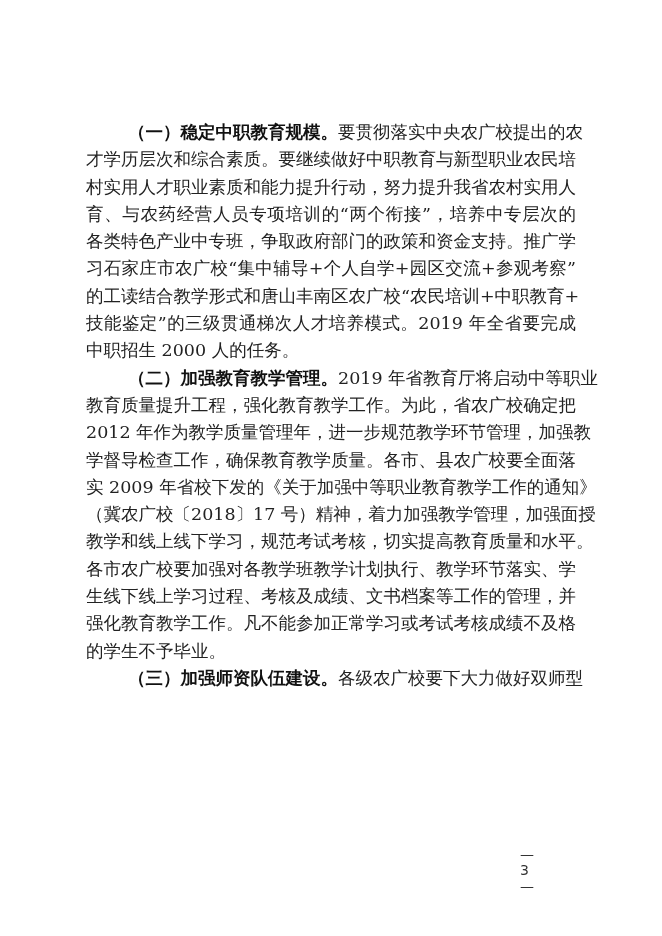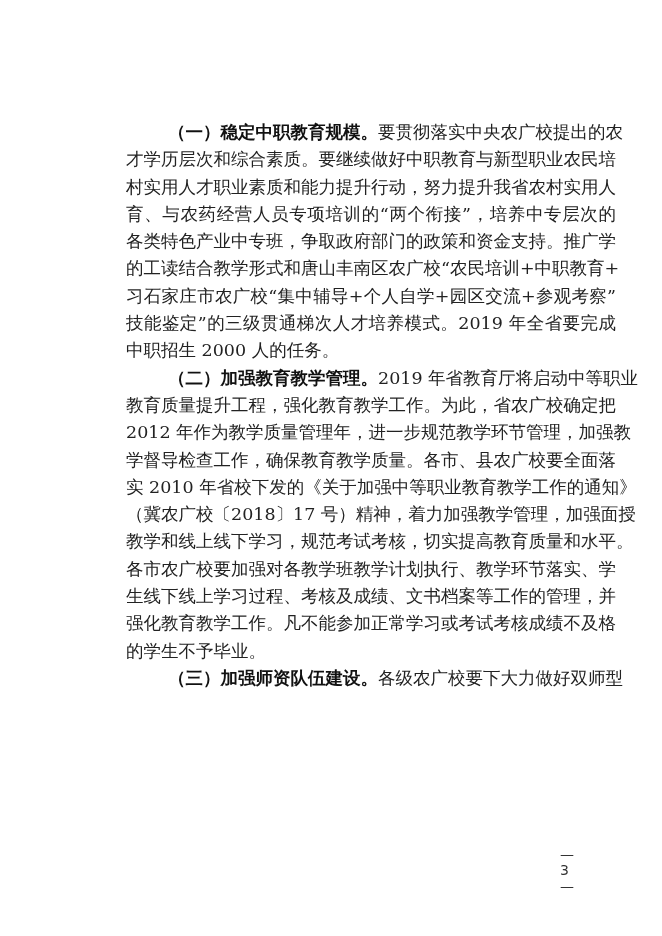--- a/index.html
+++ b/index.html
@@ -1,48 +1,48 @@
 <!DOCTYPE html>
 <html><head>
 <meta charset="utf-8">
 <style>
   html, body { margin: 0; padding: 0; background: #ffffff; }
   body { width: 662px; height: 936px; position: relative; overflow: hidden;
          font-family: "DejaVu Serif", "Liberation Serif", serif; color: #222; }
-  .page { position: absolute; left: 0; top: 0; width: 552px; height: 936px; background: #fff; margin-left: 40px; }
+  .page { position: absolute; left: 0; top: 0; width: 552px; height: 936px; background: #fff; }
   .body-text { position: absolute; left: 86px; top: 119px; width: 490px; }
   .line { height: 27.3px; line-height: 27.3px; font-size: 17.5px; white-space: nowrap;
           overflow: visible; text-align: justify; text-align-last: justify; letter-spacing: 0; }
   .line.last { text-align-last: left; }
   .indent { padding-left: 42px; }
   .heading { font-weight: bold; color: #111; }
   .page-num { position: absolute; left: 520px; top: 846px; font-size: 14px; color: #333;
               font-family: "DejaVu Sans", sans-serif; letter-spacing: 2px; }
 </style>
 </head>
 <body>
 
 <div class="page">
   <div class="body-text">
 
     <div class="line indent"><span class="heading">（一）稳定中职教育规模。</span><span>要贯彻落实中央农广校提出的农</span></div>
     <div class="line">才学历层次和综合素质。要继续做好中职教育与新型职业农民培</div>
     <div class="line">村实用人才职业素质和能力提升行动，努力提升我省农村实用人</div>
     <div class="line">育、与农药经营人员专项培训的“两个衔接”，培养中专层次的</div>
     <div class="line">各类特色产业中专班，争取政府部门的政策和资金支持。推广学</div>
+    <div class="line">习石家庄市农广校“集中辅导+个人自学+园区交流+参观考察”</div>
     <div class="line">的工读结合教学形式和唐山丰南区农广校“农民培训+中职教育+</div>
-    <div class="line">习石家庄市农广校“集中辅导+个人自学+园区交流+参观考察”</div>
     <div class="line">技能鉴定”的三级贯通梯次人才培养模式。2019 年全省要完成</div>
     <div class="line last">中职招生 2000 人的任务。</div>
 
     <div class="line indent"><span class="heading">（二）加强教育教学管理。</span><span>2019 年省教育厅将启动中等职业</span></div>
     <div class="line">教育质量提升工程，强化教育教学工作。为此，省农广校确定把</div>
     <div class="line">2012 年作为教学质量管理年，进一步规范教学环节管理，加强教</div>
     <div class="line">学督导检查工作，确保教育教学质量。各市、县农广校要全面落</div>
-    <div class="line">实 2010 年省校下发的《关于加强中等职业教育教学工作的通知》</div>
+    <div class="line">实 2009 年省校下发的《关于加强中等职业教育教学工作的通知》</div>
     <div class="line">（冀农广校〔2018〕17 号）精神，着力加强教学管理，加强面授</div>
     <div class="line">教学和线上线下学习，规范考试考核，切实提高教育质量和水平。</div>
     <div class="line">各市农广校要加强对各教学班教学计划执行、教学环节落实、学</div>
     <div class="line">生线下线上学习过程、考核及成绩、文书档案等工作的管理，并</div>
     <div class="line">强化教育教学工作。凡不能参加正常学习或考试考核成绩不及格</div>
     <div class="line last">的学生不予毕业。</div>
 
     <div class="line indent"><span class="heading">（三）加强师资队伍建设。</span><span>各级农广校要下大力做好双师型</span></div>
 
   </div>

